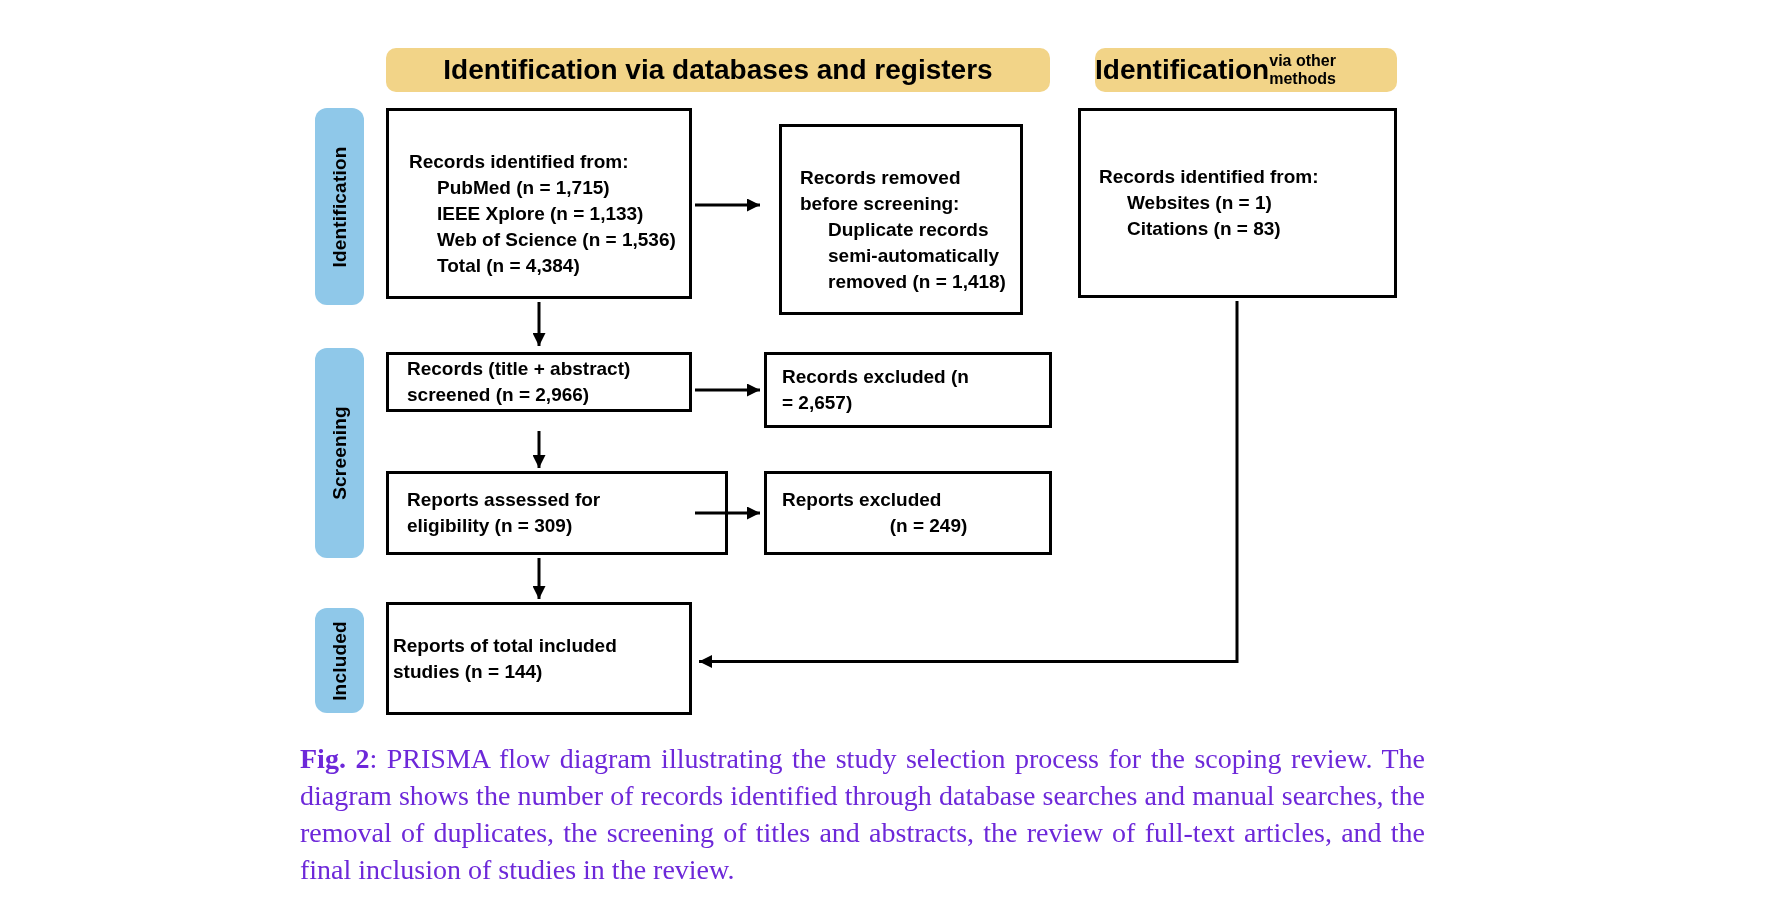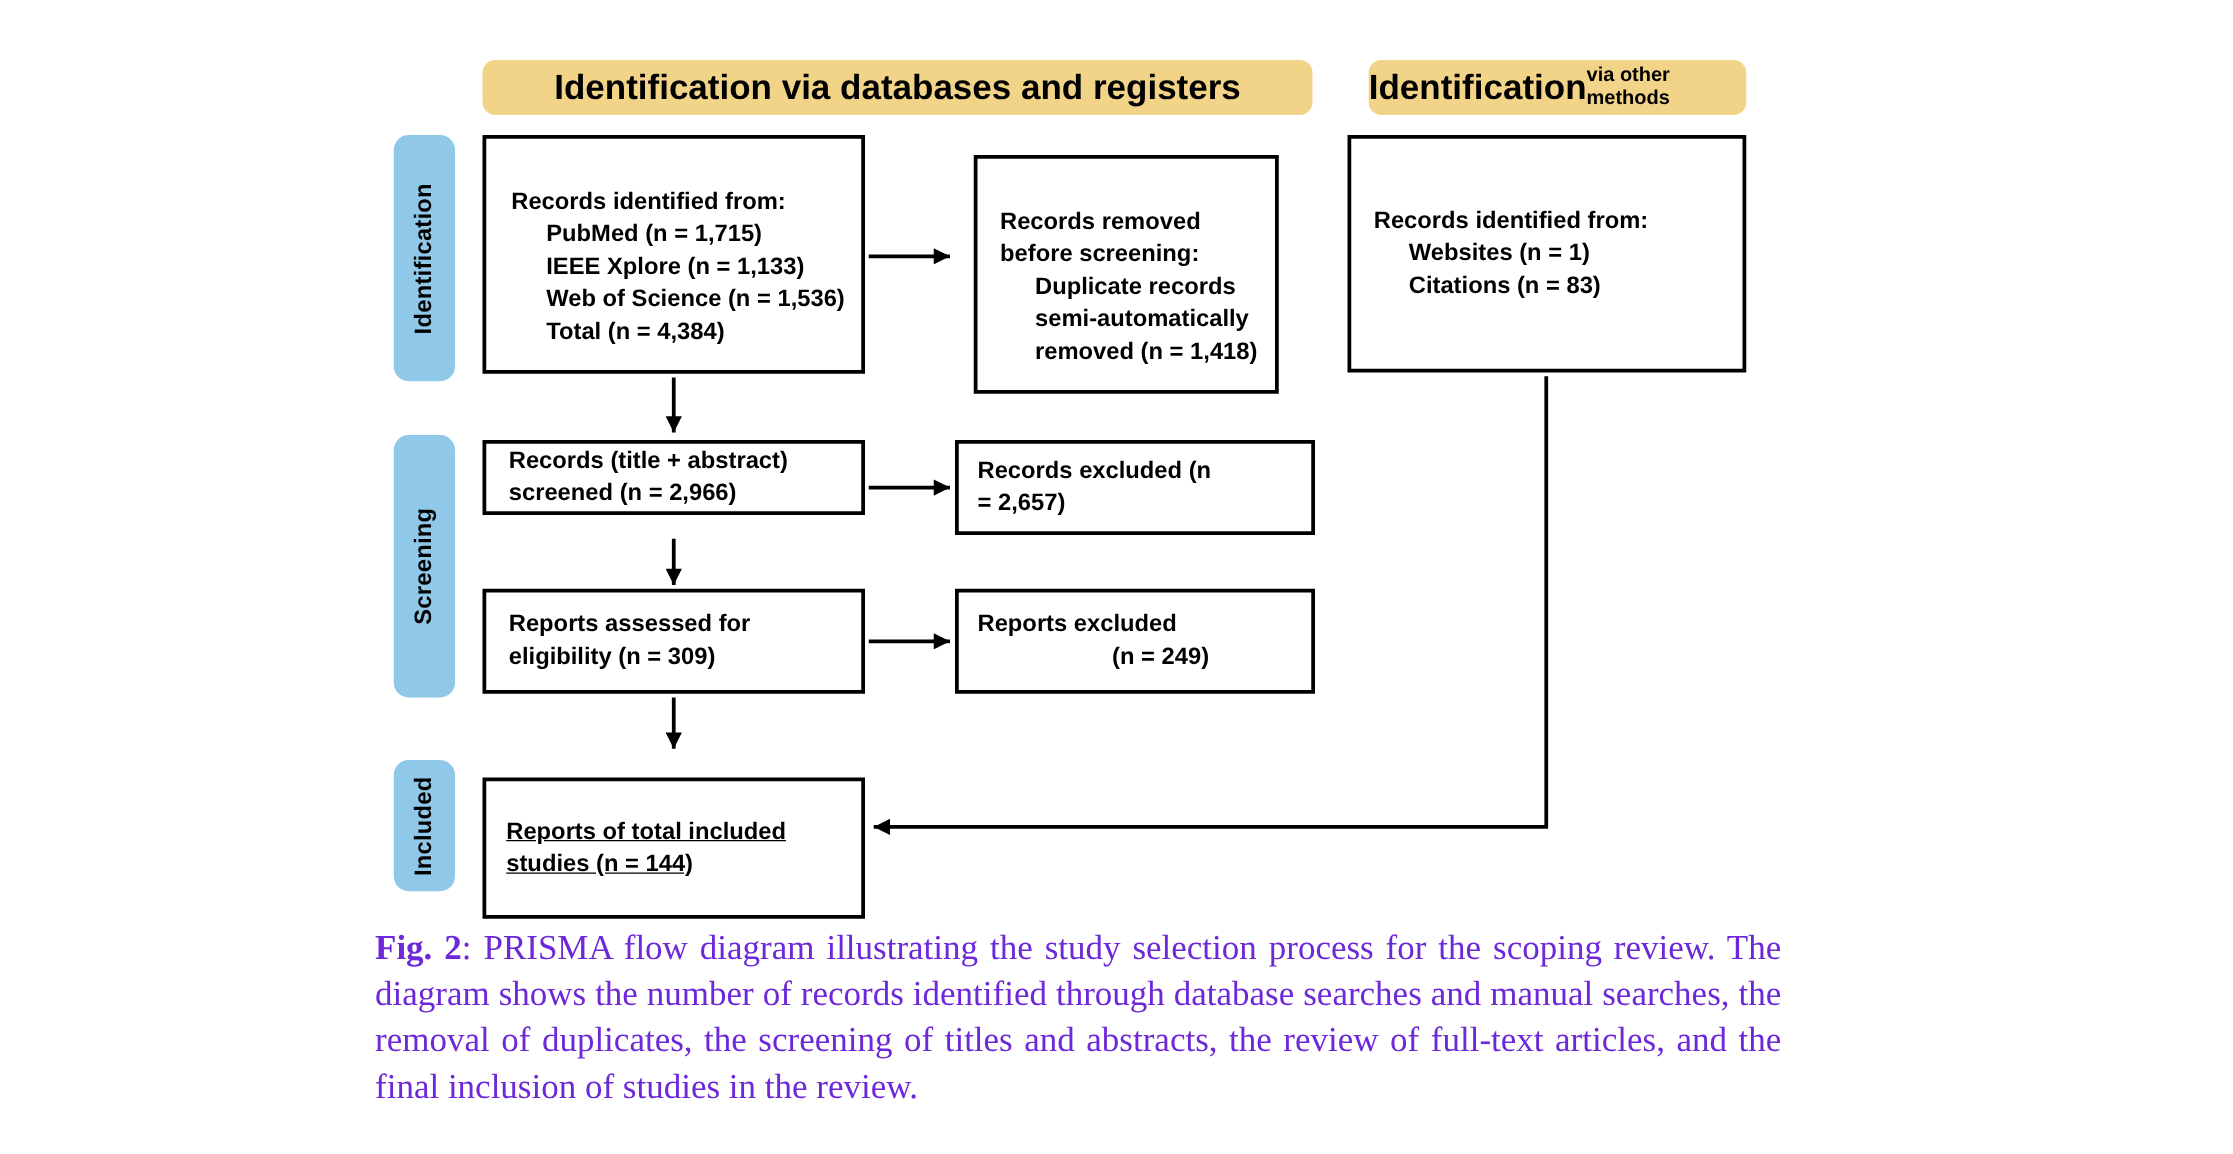--- a/index.html
+++ b/index.html
@@ -104,29 +104,29 @@
     <div class="indent">Citations (n = 83)</div>
   </div>
 
   <div class="box abs vcenter" style="left:386px;top:352px;width:306px;height:60px;padding-left:18px;padding-right:28px;">
     <div>Records (title + abstract) screened (n = 2,966)</div>
   </div>
   <div class="box abs vcenter" style="left:764px;top:352px;width:288px;height:76px;padding-left:15px;padding-right:80px;">
     <div>Records excluded (n = 2,657)</div>
   </div>
 
-  <div class="box abs vcenter" style="left:386px;top:471px;width:306px;height:84px;padding-left:18px;padding-right:60px;">
+  <div class="box abs vcenter" style="left:386px;top:471px;width:342px;height:84px;padding-left:18px;padding-right:60px;">
     <div>Reports assessed for eligibility (n = 309)</div>
   </div>
   <div class="box abs vcenter" style="left:764px;top:471px;width:288px;height:84px;padding-left:15px;">
     <div>Reports excluded</div>
     <div style="margin-left:26px;text-align:center;">(n = 249)</div>
   </div>
 
-  <div class="box abs vcenter" style="left:386px;top:622px;width:306px;height:113px;padding-left:16px;padding-right:60px;text-decoration:underline;">
+  <div class="box abs vcenter" style="left:386px;top:602px;width:306px;height:113px;padding-left:4px;padding-right:60px;">
     <div>Reports of total included studies (n = 144)</div>
   </div>
 
   <svg class="arrows" width="1786" height="923" viewBox="0 0 1786 923">
     <defs>
       <marker id="ah" viewBox="0 0 10 10" refX="10" refY="5" markerWidth="14" markerHeight="13" markerUnits="userSpaceOnUse" orient="auto">
         <path d="M0,0 L10,5 L0,10 z" fill="#000"></path>
       </marker>
     </defs>
     <line x1="695" y1="205" x2="760" y2="205" stroke="#000" stroke-width="3" marker-end="url(#ah)"></line>

